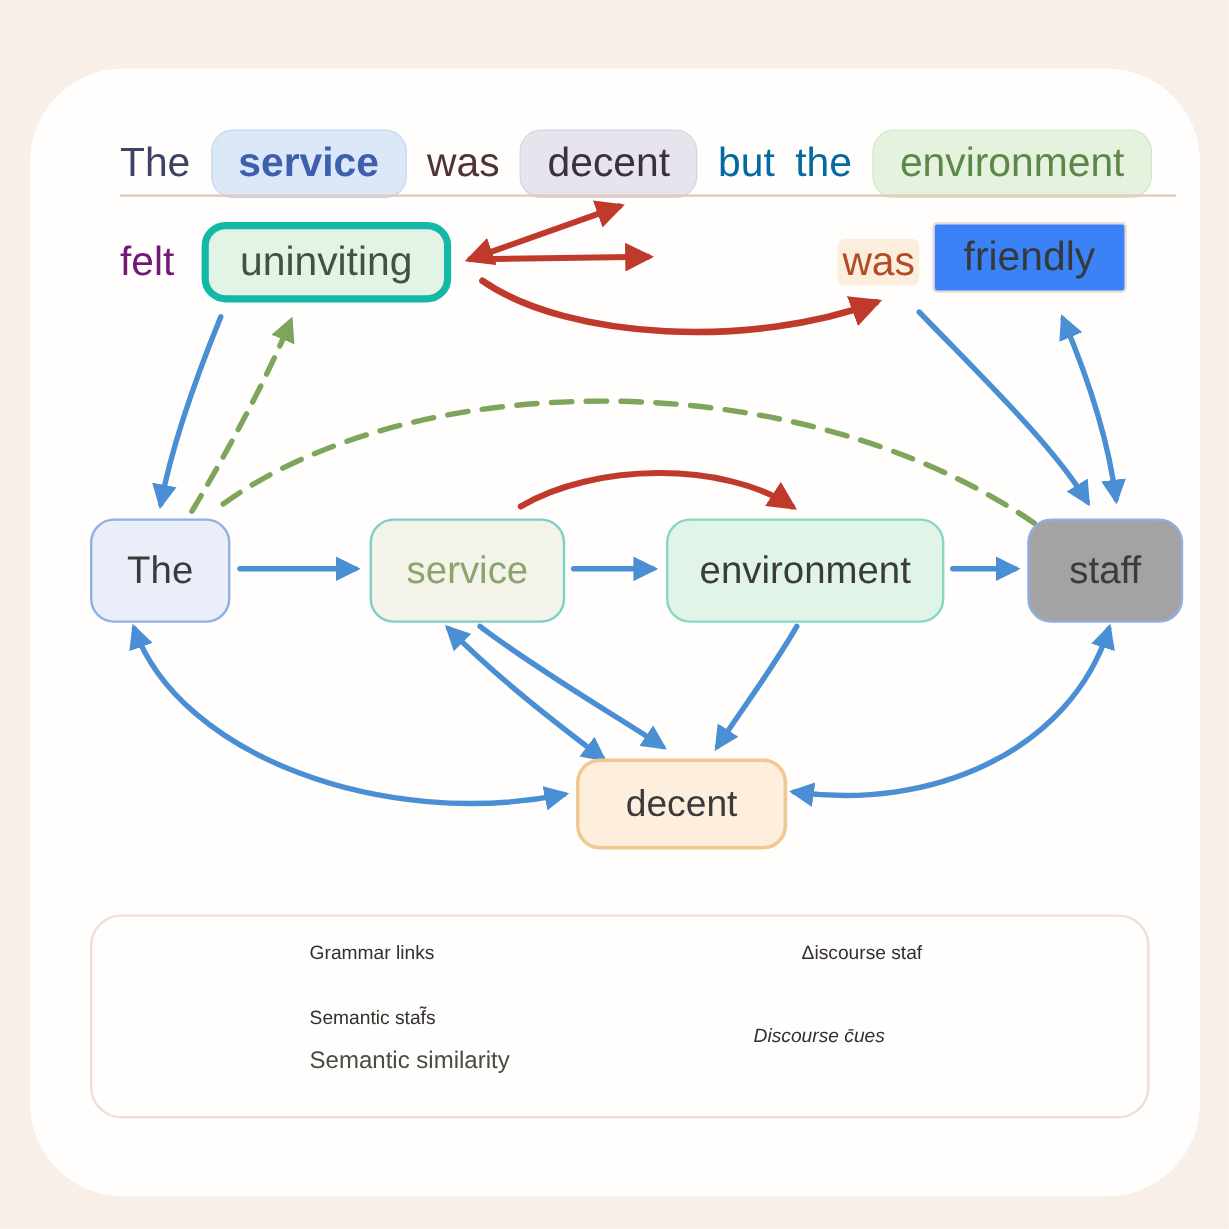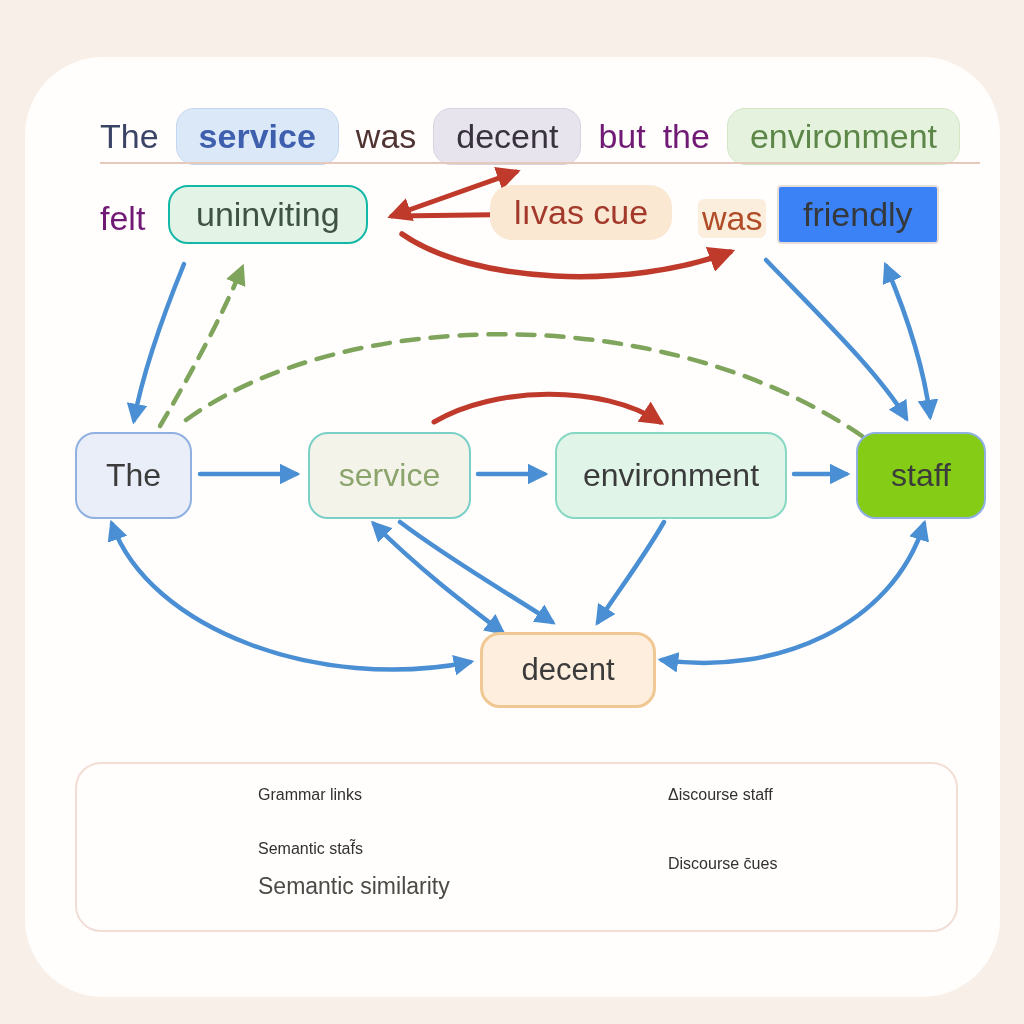--- a/index.html
+++ b/index.html
@@ -17,68 +17,68 @@
   svg.arrows{position:absolute;left:0;top:0;width:1024px;height:1024px;z-index:1;}
   
   .s-line1{
     position:absolute;left:100px;top:108px;z-index:2;
     display:flex;align-items:center;gap:17px;
     font-size:34px;color:#36393c;
   }
   .w{white-space:nowrap;}
   .c-navy{color:#3c4466;font-weight:500;}
   .c-brown{color:#503431;}
-  .c-dark{color:#701a75;}
+  .c-dark{color:#0369a1;}
   .pill{
     display:inline-block;padding:8px 22px;border-radius:18px;white-space:nowrap;
   }
   .p-service{background:#dbe8f8;border:1px solid #c3d6ef;color:#3d5fae;font-weight:700;}
   .p-decent{background:#e8e4ee;border:1px solid #d8d2e0;color:#38323e;}
   .p-env{background:#e5f2dd;border:1px solid #d2e7c6;color:#5c8748;}
   .underline1{
     position:absolute;left:100px;top:162px;width:880px;height:2px;
     background:#e7c9bc;z-index:2;
   }
   .tok{position:absolute;z-index:2;font-size:34px;white-space:nowrap;}
   .t-felt{left:100px;top:199px;color:#701a75;}
   .t-uninviting{
     left:168px;top:185px;padding:8px 26px;border-radius:20px;
-    background:#e3f3e5;border:2px solid #14b8a6;color:#3f5345;
+    background:#e3f3e5;border:6px solid #14b8a6;color:#3f5345;
   }
   .t-livas{
     left:490px;top:185px;padding:8px 24px;border-radius:22px;
     background:#fbe8d3;color:#a3392a;font-weight:500;
   }
   .t-was2{left:698px;top:199px;color:#b14c28;background:#fbeedd;padding:0 4px;border-radius:6px;}
   .t-friendly{
     left:777px;top:185px;padding:8px 24px;border-radius:4px;
     background:#3b82f6;border:2px solid #e7dcd8;color:#35393c;
   }
   
   .node{
     position:absolute;z-index:2;display:flex;align-items:center;justify-content:center;
     border-radius:20px;font-size:32px;color:#3b3b3b;
   }
   .n-the{left:75px;top:432px;width:113px;height:83px;background:#e9eef9;border:2.5px solid #8fb0e0;}
   .n-service{left:308px;top:432px;width:159px;height:83px;background:#f4f3ea;border:2.5px solid #7ad0c6;color:#8ba46b;}
   .n-env{left:555px;top:432px;width:228px;height:83px;background:#e0f4e8;border:2.5px solid #86d8c3;}
-  .n-staff{left:856px;top:432px;width:126px;height:83px;background:#84cc16;border:2.5px solid #8fb0e0;}
+  .n-staff{left:856px;top:432px;width:126px;height:83px;background:#a3a3a3;border:2.5px solid #8fb0e0;}
   .n-decent{left:480px;top:632px;width:170px;height:70px;background:#fdeedd;border:3px solid #f0c894;font-size:31px;}
   
   .legend{
     position:absolute;left:75px;top:762px;width:879px;height:166px;z-index:2;
     background:#fffefd;border:2px solid #f2ded6;border-radius:26px;
   }
   .lg-label{position:absolute;font-size:16px;color:#33302e;font-weight:500;white-space:nowrap;z-index:3;}
-  .lg-sub{position:absolute;font-size:23px;color:#4b4a45;font-weight:400;white-space:nowrap;z-index:3;}
+  .lg-sub{position:absolute;font-size:20px;color:#4b4a45;font-weight:400;white-space:nowrap;z-index:3;}
   .lgl-1{left:258px;top:786px;}
   .lgl-2{left:258px;top:840px;}
   .lgl-2s{left:258px;top:873px;}
   .lgl-3{left:668px;top:786px;}
-  .lgl-4{left:668px;top:855px;}
+  .lgl-4{left:628px;top:855px;font-style:italic;}
 </style>
 </head>
 <body>
 
 <div class="stage">
   <div class="card"></div>
 
   <svg class="arrows" viewBox="0 0 1024 1024">
     <defs>
       <marker id="mb" markerWidth="4.6" markerHeight="4.6" refX="3.6" refY="2.3" orient="auto" markerUnits="strokeWidth">
@@ -131,29 +131,28 @@
     <span class="w c-brown">was</span>
     <span class="pill p-decent">decent</span>
     <span class="w c-dark">but</span>
     <span class="w c-dark">the</span>
     <span class="pill p-env">environment</span>
   </div>
   <div class="underline1"></div>
 
   <span class="tok t-felt">felt</span>
   <span class="tok t-uninviting">uninviting</span>
-  <span class="tok t-livas">lıvas cue</span>
   <span class="tok t-was2">was</span>
   <span class="tok t-friendly">friendly</span>
 
   <div class="node n-the">The</div>
   <div class="node n-service">service</div>
   <div class="node n-env">environment</div>
   <div class="node n-staff">staff</div>
   <div class="node n-decent">decent</div>
 
   <div class="legend"></div>
   <span class="lg-label lgl-1">Grammar links</span>
   <span class="lg-label lgl-2">Semantic staf̃s</span>
   <span class="lg-sub lgl-2s">Semantic similarity</span>
-  <span class="lg-label lgl-3">Δiscourse staff</span>
+  <span class="lg-label lgl-3">Δiscourse staf</span>
   <span class="lg-label lgl-4">Discourse c̄ues</span>
 </div>
 
 </body></html>

